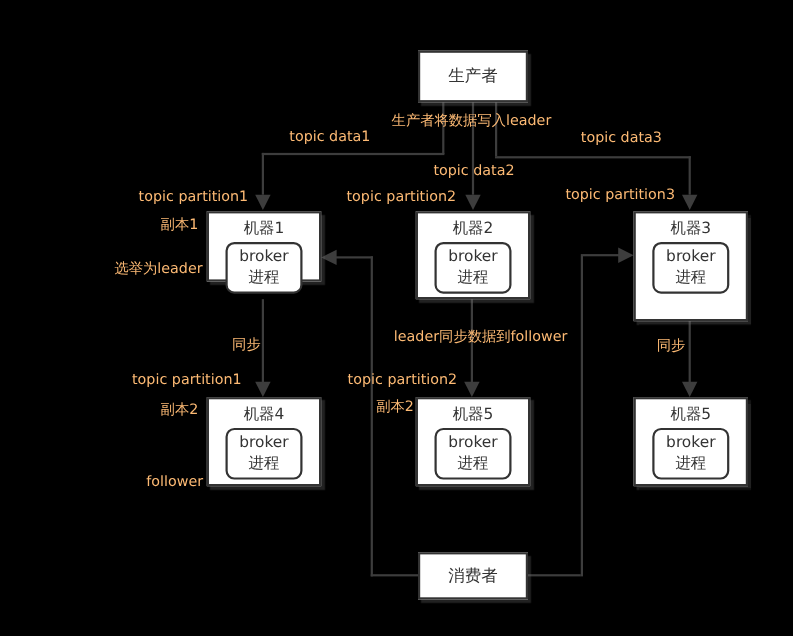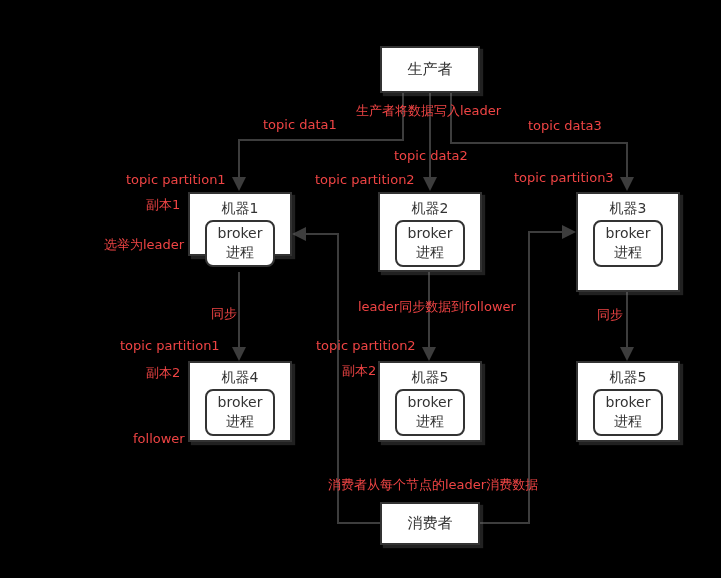--- a/index.html
+++ b/index.html
@@ -11,21 +11,21 @@
     font-family: "DejaVu Sans", "Liberation Sans", sans-serif;
     overflow: hidden;
   }
   .line { position: absolute; background: #3d3d3d; }
   .arrow { position: absolute; width: 0; height: 0; }
   .arrow.down  { border-left: 7px solid transparent; border-right: 7px solid transparent; border-top: 14px solid #3d3d3d; }
   .arrow.left  { border-top: 7px solid transparent; border-bottom: 7px solid transparent; border-right: 14px solid #3d3d3d; }
   .arrow.right { border-top: 7px solid transparent; border-bottom: 7px solid transparent; border-left: 14px solid #3d3d3d; }
   .lbl {
     position: absolute;
-    color: #ef4444;
+    color: #fdba74;
     font-size: 13px;
     line-height: 15px;
     white-space: nowrap;
   }
   .node {
     position: absolute;
     box-sizing: border-box;
     background: #ffffff;
     border: 2px solid #333333;
     color: #333333;
@@ -112,21 +112,20 @@
   <div class="lbl" style="left:146px; top:197px;">副本1</div>
   <div class="lbl" style="left:104px; top:237px;">选举为leader</div>
   <div class="lbl" style="left:211px; top:306px;">同步</div>
   <div class="lbl" style="left:358px; top:299px;">leader同步数据到follower</div>
   <div class="lbl" style="left:597px; top:307px;">同步</div>
   <div class="lbl" style="left:120px; top:338px;">topic partition1</div>
   <div class="lbl" style="left:316px; top:338px;">topic partition2</div>
   <div class="lbl" style="left:146px; top:365px;">副本2</div>
   <div class="lbl" style="left:342px; top:363px;">副本2</div>
   <div class="lbl" style="left:133px; top:400px;margin-top:31px;">follower</div>
-  <div class="lbl" style="left:328px; top:477px;">消费者从每个节点的leader消费数据</div>
 
   <div class="node simple" id="producer">
     <span>生产者</span>
   </div>
 
   <div class="node machine" id="m1">
     <div class="m-title">机器1</div>
     <div class="broker">
       <div>broker</div>
       <div>进程</div>

